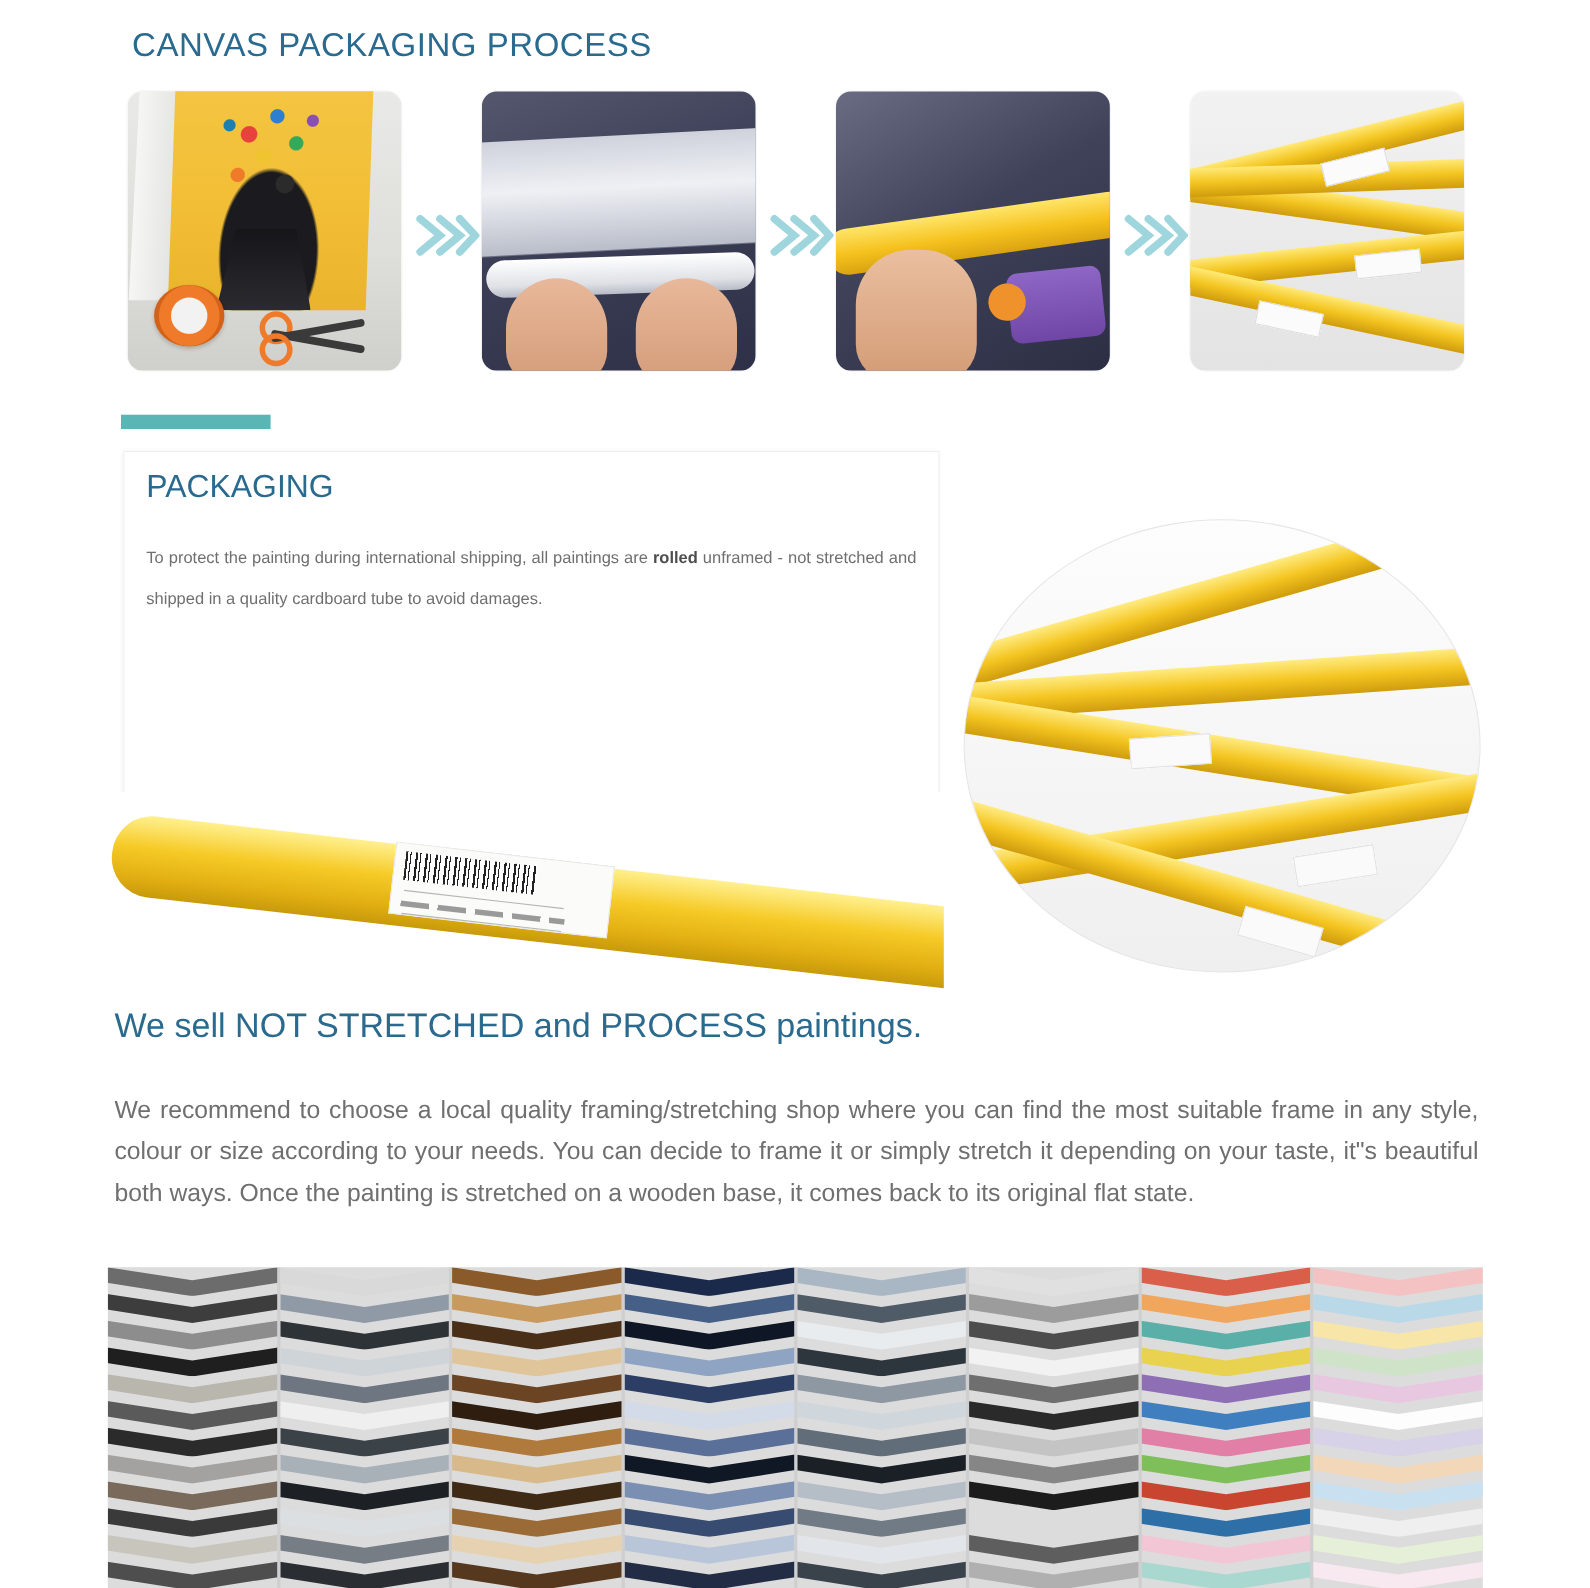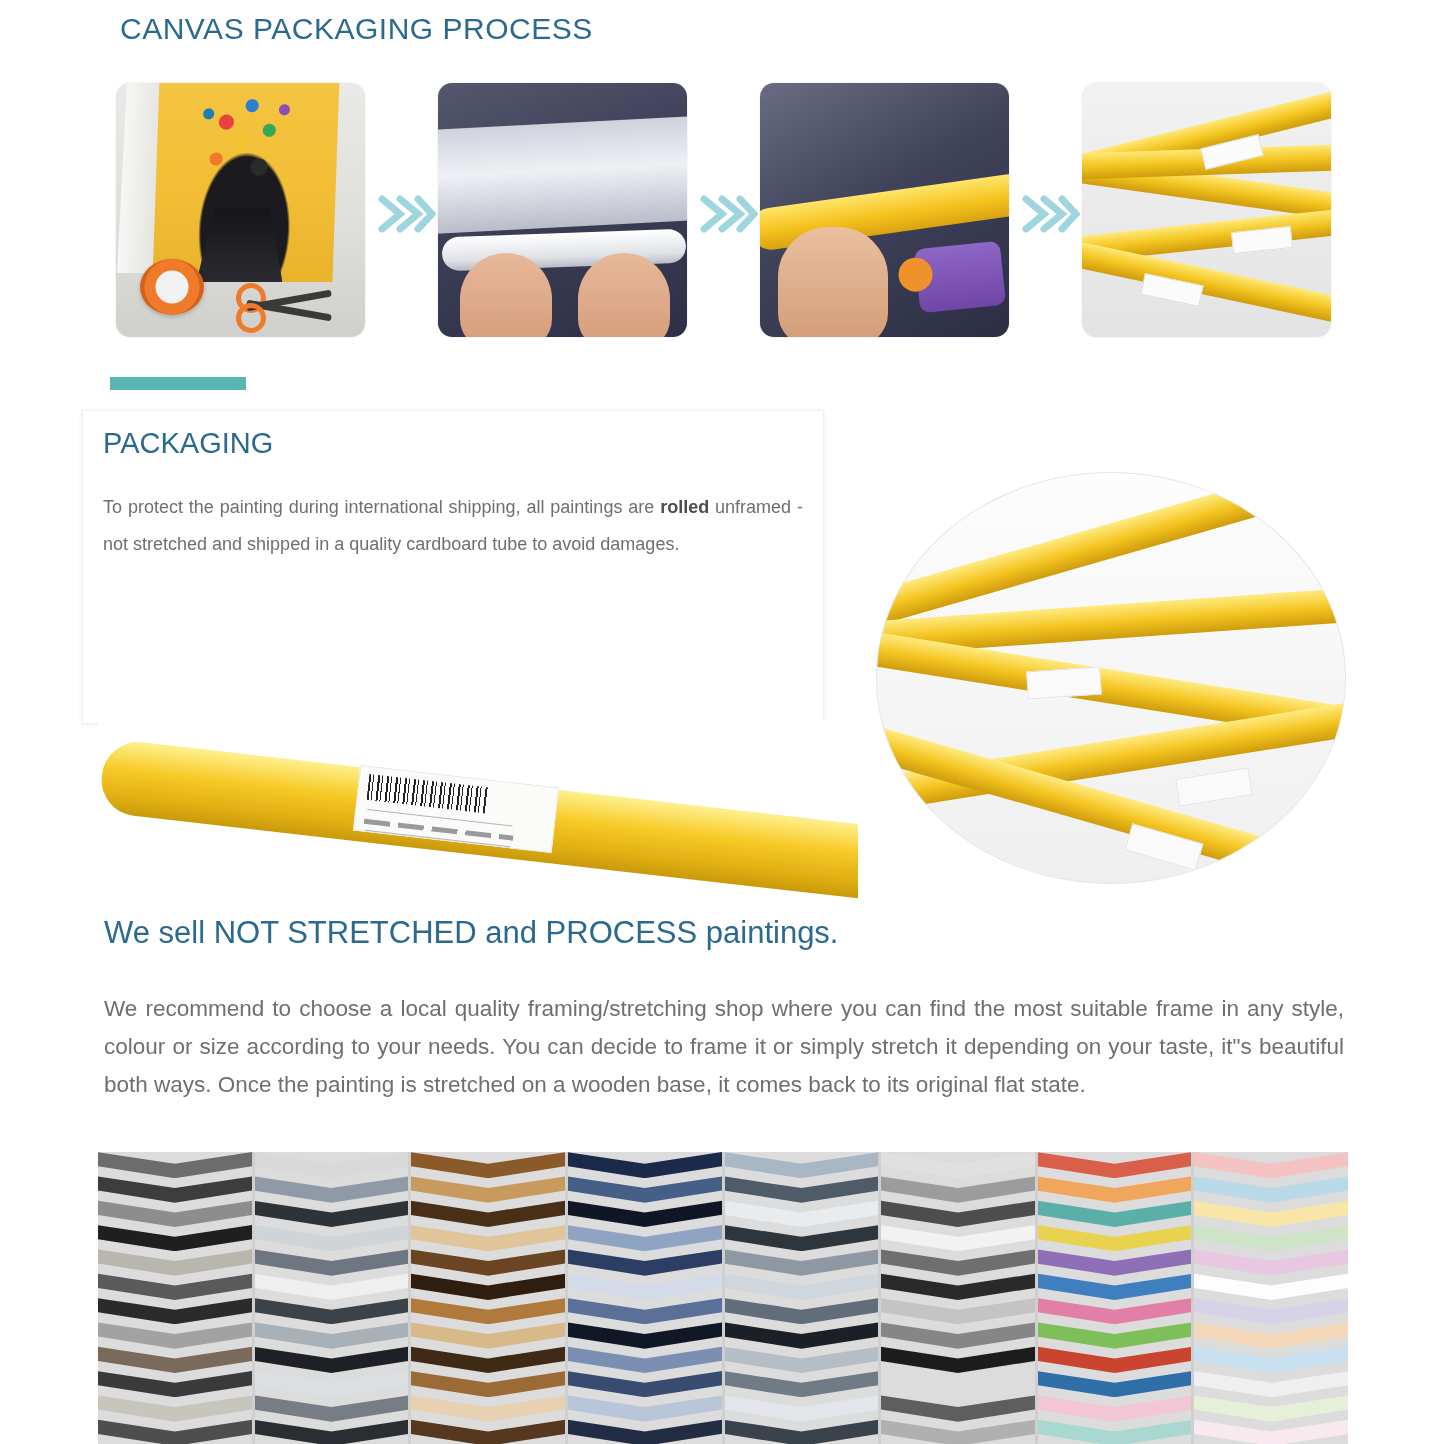--- a/index.html
+++ b/index.html
@@ -23,20 +23,21 @@
 
   
   .headline-band {
     position: absolute;
     left: 98px;
     top: 12px;
     width: 620px;
     height: 60px;
     background: #ffffff;
     display: flex;
+    align-items: center;
   }
   .headline {
     font-size: 30px;
     letter-spacing: 0.5px;
     color: #2a6a8f;
     padding-left: 22px;
     white-space: nowrap;
   }
 
   
@@ -206,36 +207,36 @@
     left: 110px;
     top: 377px;
     width: 136px;
     height: 13px;
     background: #5ab5b5;
   }
 
   
   .pack-card {
     position: absolute;
-    left: 82px;
+    left: 112px;
     top: 410px;
     width: 740px;
     height: 312px;
     background: #ffffff;
     box-shadow: 0 1px 5px rgba(0,0,0,0.08);
     border: 1px solid #f0f0f0;
   }
   .pack-title {
     position:absolute; left: 20px; top: 16px;
     font-size: 29px; color: #2a6a8f;
   }
   .pack-text {
     position: absolute;
     left: 20px; top: 78px; width: 700px;
-    font-size: 18px;
+    font-size: 15px;
     line-height: 37px;
     color: #6f6f6f;
     text-align: justify;
   }
   .pack-text b { color: #4d4d4d; font-weight: bold; }
 
   
   .round-photo {
     position: absolute;
     left: 876px; top: 472px;

